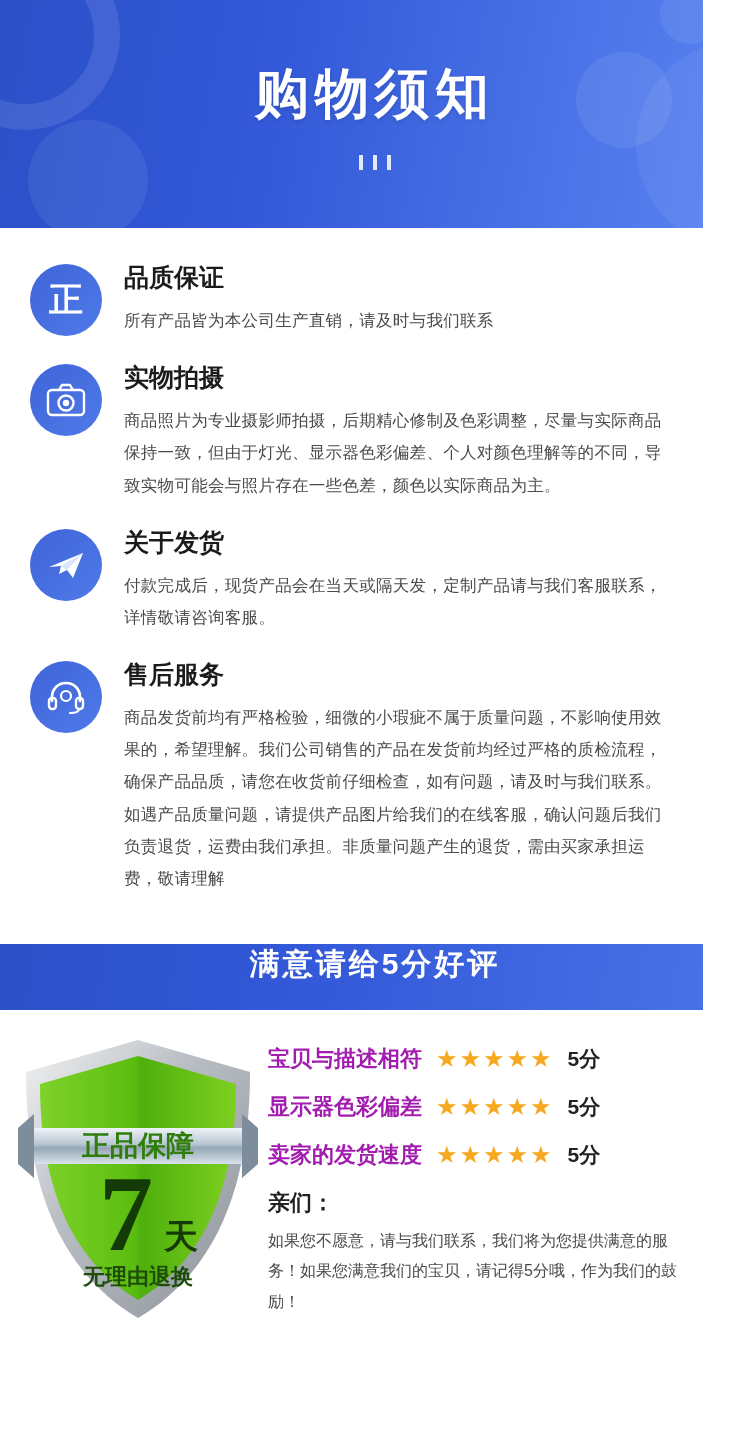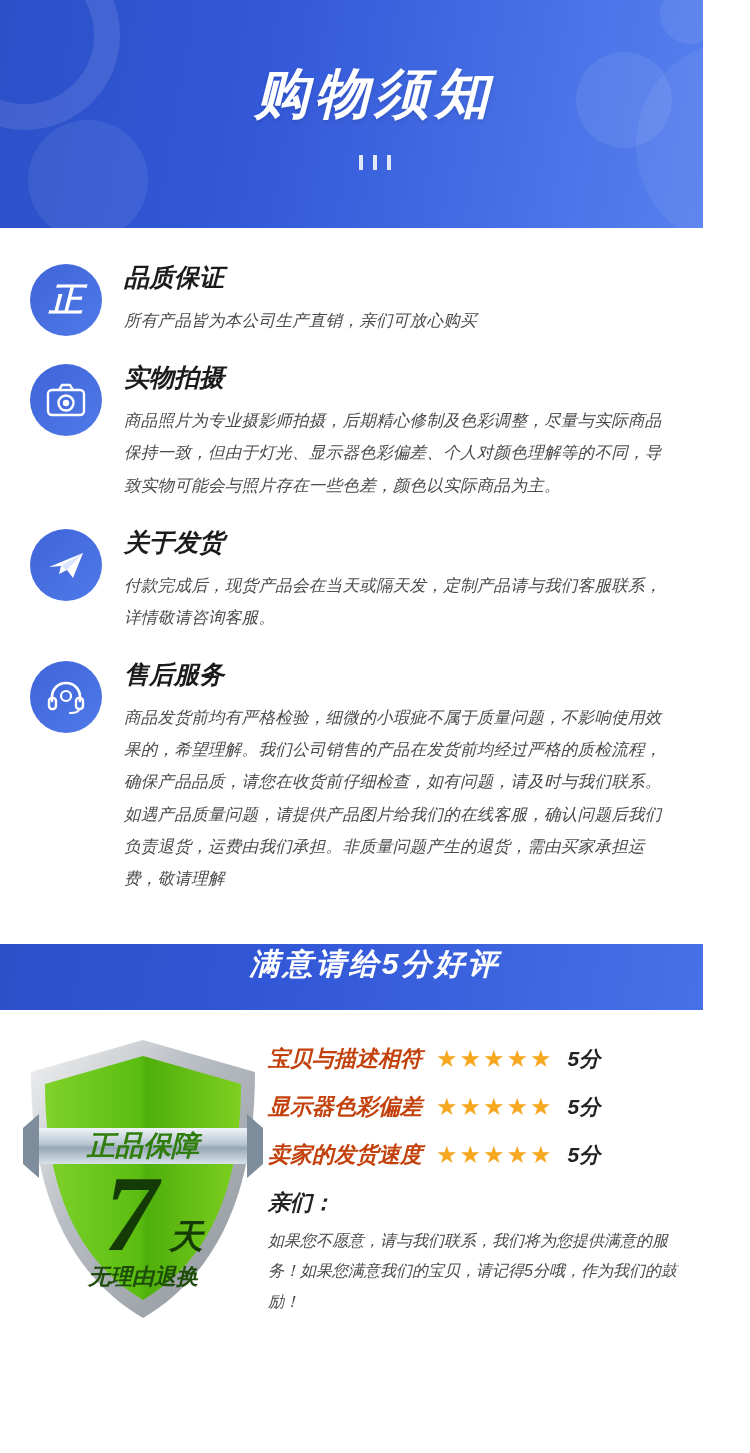--- a/index.html
+++ b/index.html
@@ -9,21 +9,20 @@
   }
   body {
     width: 750px;
     font-family: "Liberation Sans", "DejaVu Sans", sans-serif;
     color: #333;
   }
   .page {
     width: 703px;
     position: relative;
     overflow: hidden;
-    font-style: italic;
   }
 
   
   .header {
     position: relative;
     width: 750px;
     height: 228px;
     background: linear-gradient(100deg, #2b50c8 0%, #3358d8 35%, #4a74e8 75%, #5b84f0 100%);
     overflow: hidden;
   }
@@ -149,35 +148,34 @@
   
   .rating-section {
     display: flex;
     padding: 26px 22px 34px 18px;
     align-items: flex-start;
   }
   .shield-wrap {
     flex: 0 0 auto;
     width: 250px;
     display: flex;
-    justify-content: center;
   }
   .rating-right {
     flex: 1 1 auto;
     padding-top: 8px;
     min-width: 0;
   }
   .rating-row {
     display: flex;
     align-items: center;
     margin-bottom: 18px;
   }
   .rating-label {
     font-size: 22px;
-    color: #c2410c;
+    color: #a21caf;
     font-weight: bold;
     white-space: nowrap;
   }
   .stars {
     margin: 0 14px;
     letter-spacing: 2px;
     font-size: 24px;
     color: #f7a821;
     line-height: 1;
   }
@@ -219,21 +217,21 @@
   </div>
 
   <div class="notices">
 
     <div class="notice">
       <div class="notice-icon">
         <span class="glyph">正</span>
       </div>
       <div class="notice-body">
         <div class="notice-title">品质保证</div>
-        <div class="notice-text">所有产品皆为本公司生产直销，亲们可放心购买</div>
+        <div class="notice-text">所有产品皆为本公司生产直销，请及时与我们联系</div>
       </div>
     </div>
 
     <div class="notice">
       <div class="notice-icon">
         <svg width="40" height="34" viewBox="0 0 40 34" fill="none" aria-hidden="true">
           <rect x="2" y="7" width="36" height="25" rx="4" stroke="#ffffff" stroke-width="2.4" fill="none"></rect>
           <path d="M13 7 L16 2 H24 L27 7" stroke="#ffffff" stroke-width="2.4" fill="none" stroke-linejoin="round"></path>
           <circle cx="20" cy="20" r="7.5" stroke="#ffffff" stroke-width="2.4" fill="none"></circle>
           <circle cx="20" cy="20" r="3.2" fill="#ffffff"></circle>

